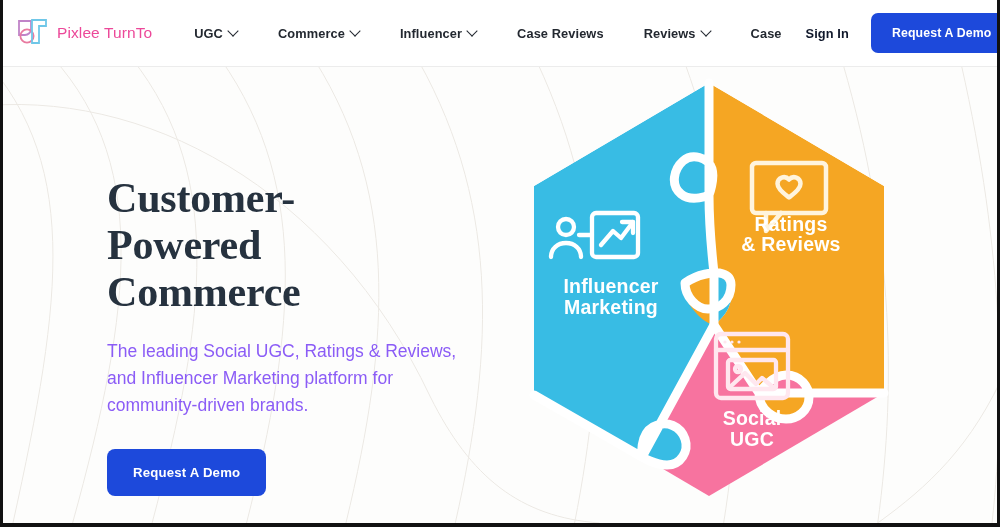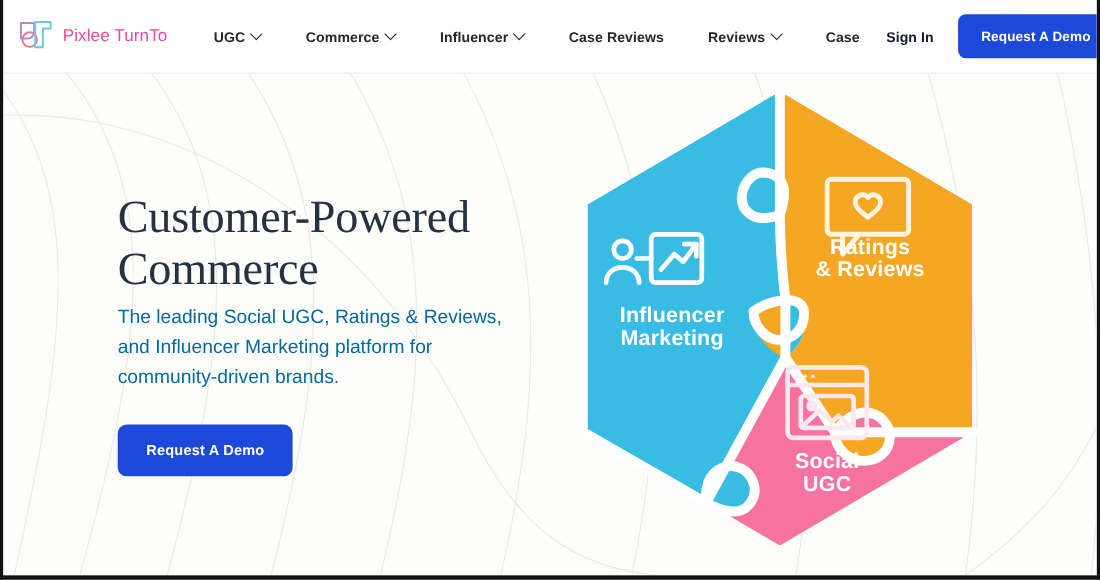--- a/index.html
+++ b/index.html
@@ -140,33 +140,33 @@
   }
 
   .hero-copy {
     width: 470px;
     padding-left: 104px;
     padding-top: 108px;
   }
 
   .hero-title {
     font-family: "Liberation Serif", serif;
-    font-weight: 400;
+    font-weight: 700;
     font-size: 42px;
     line-height: 1.12;
     color: #26323f;
     letter-spacing: -0.2px;
     max-width: 340px;
   }
 
   .hero-sub {
-    margin-top: 6px;
+    margin-top: 22px;
     font-size: 17.5px;
     line-height: 1.53;
-    color: #0369a1;
+    color: #8b5cf6;
     max-width: 360px;
     font-weight: 400;
   }
 
   .btn-demo-hero {
     margin-top: 31px;
     background: #1D49DB;
     color: #ffffff;
     border: none;
     border-radius: 8px;

